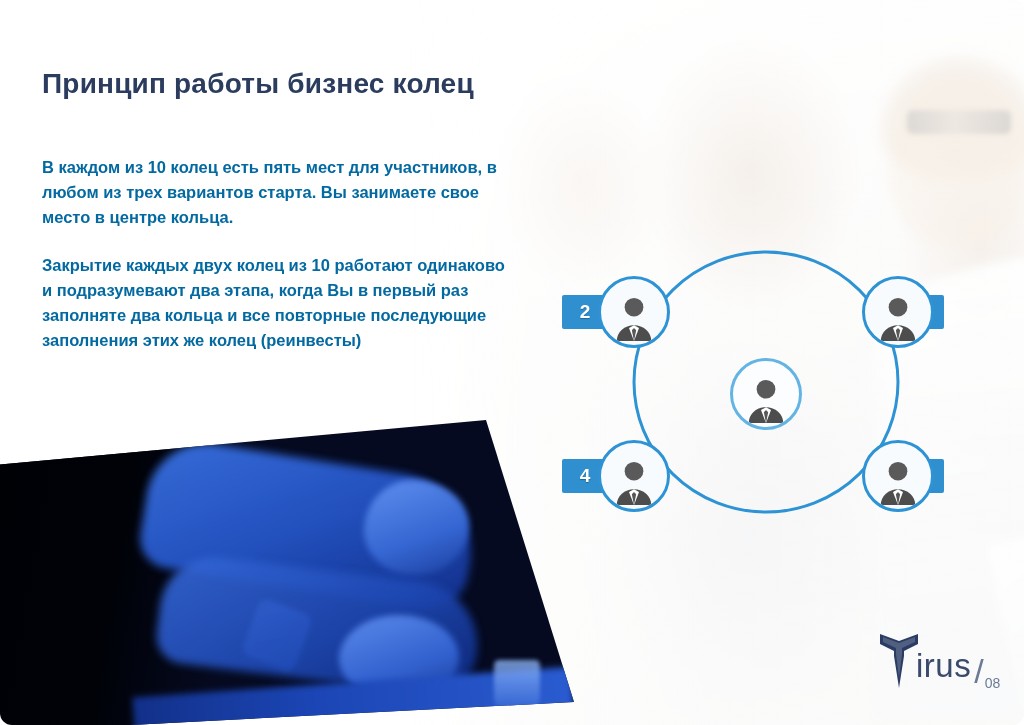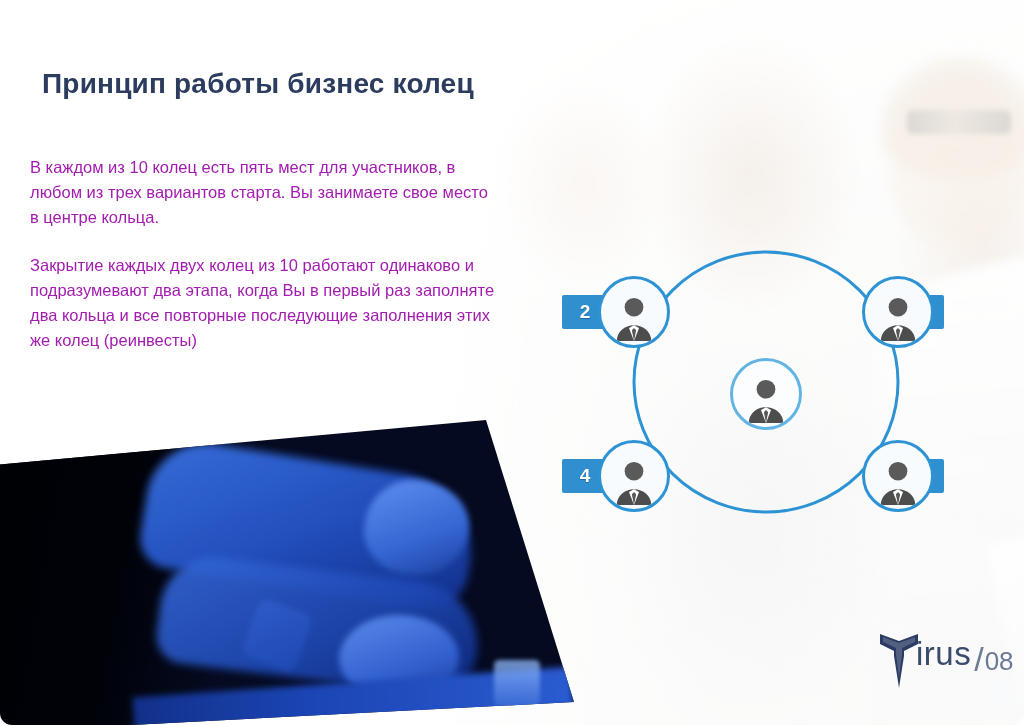--- a/index.html
+++ b/index.html
@@ -95,25 +95,26 @@
     left: 42px;
     top: 68px;
     font-size: 28px;
     font-weight: bold;
     color: #2b3c5e;
     letter-spacing: .2px;
     white-space: nowrap;
   }
   .para {
     position: absolute;
-    left: 30px;
+    left: 42px;
     width: 470px;
     font-size: 16.5px;
     line-height: 25px;
-    color: #a21caf;
+    color: #0369a1;
+    font-weight: bold;
   }
   .para-1 { top: 155px; }
   .para-2 { top: 253px; }
 
   
   .ring-wrap {
     position: absolute;
     left: 556px;
     top: 232px;
     width: 420px;
@@ -242,42 +243,42 @@
     position: absolute; inset: 0;
     background: linear-gradient(165deg, rgba(255,255,255,.22) 0px, rgba(255,255,255,0) 6px);
   }
 
   
   .logo {
     position: absolute;
     left: 878px;
     top: 630px;
     display: flex;
-    align-items: center;
+    align-items: flex-end;
   }
   .logo-mark { width: 42px; height: 58px; display: block; }
   .logo-text {
     font-size: 33px;
     color: #3a4a6b;
     margin-left: -4px;
     line-height: 1;
     position: relative;
     top: -6px;
     letter-spacing: .5px;
   }
   .logo-slash {
     font-size: 34px;
     color: #6c7a94;
     margin: 0 1px 0 3px;
     line-height: 1;
     position: relative;
     top: 0px;
   }
   .logo-num {
-    font-size: 26px;
+    font-size: 14px;
     color: #6c7a94;
     line-height: 1;
     position: relative;
     top: 2px;
   }
 </style>
 </head>
 <body>
 
 <div class="slide">

